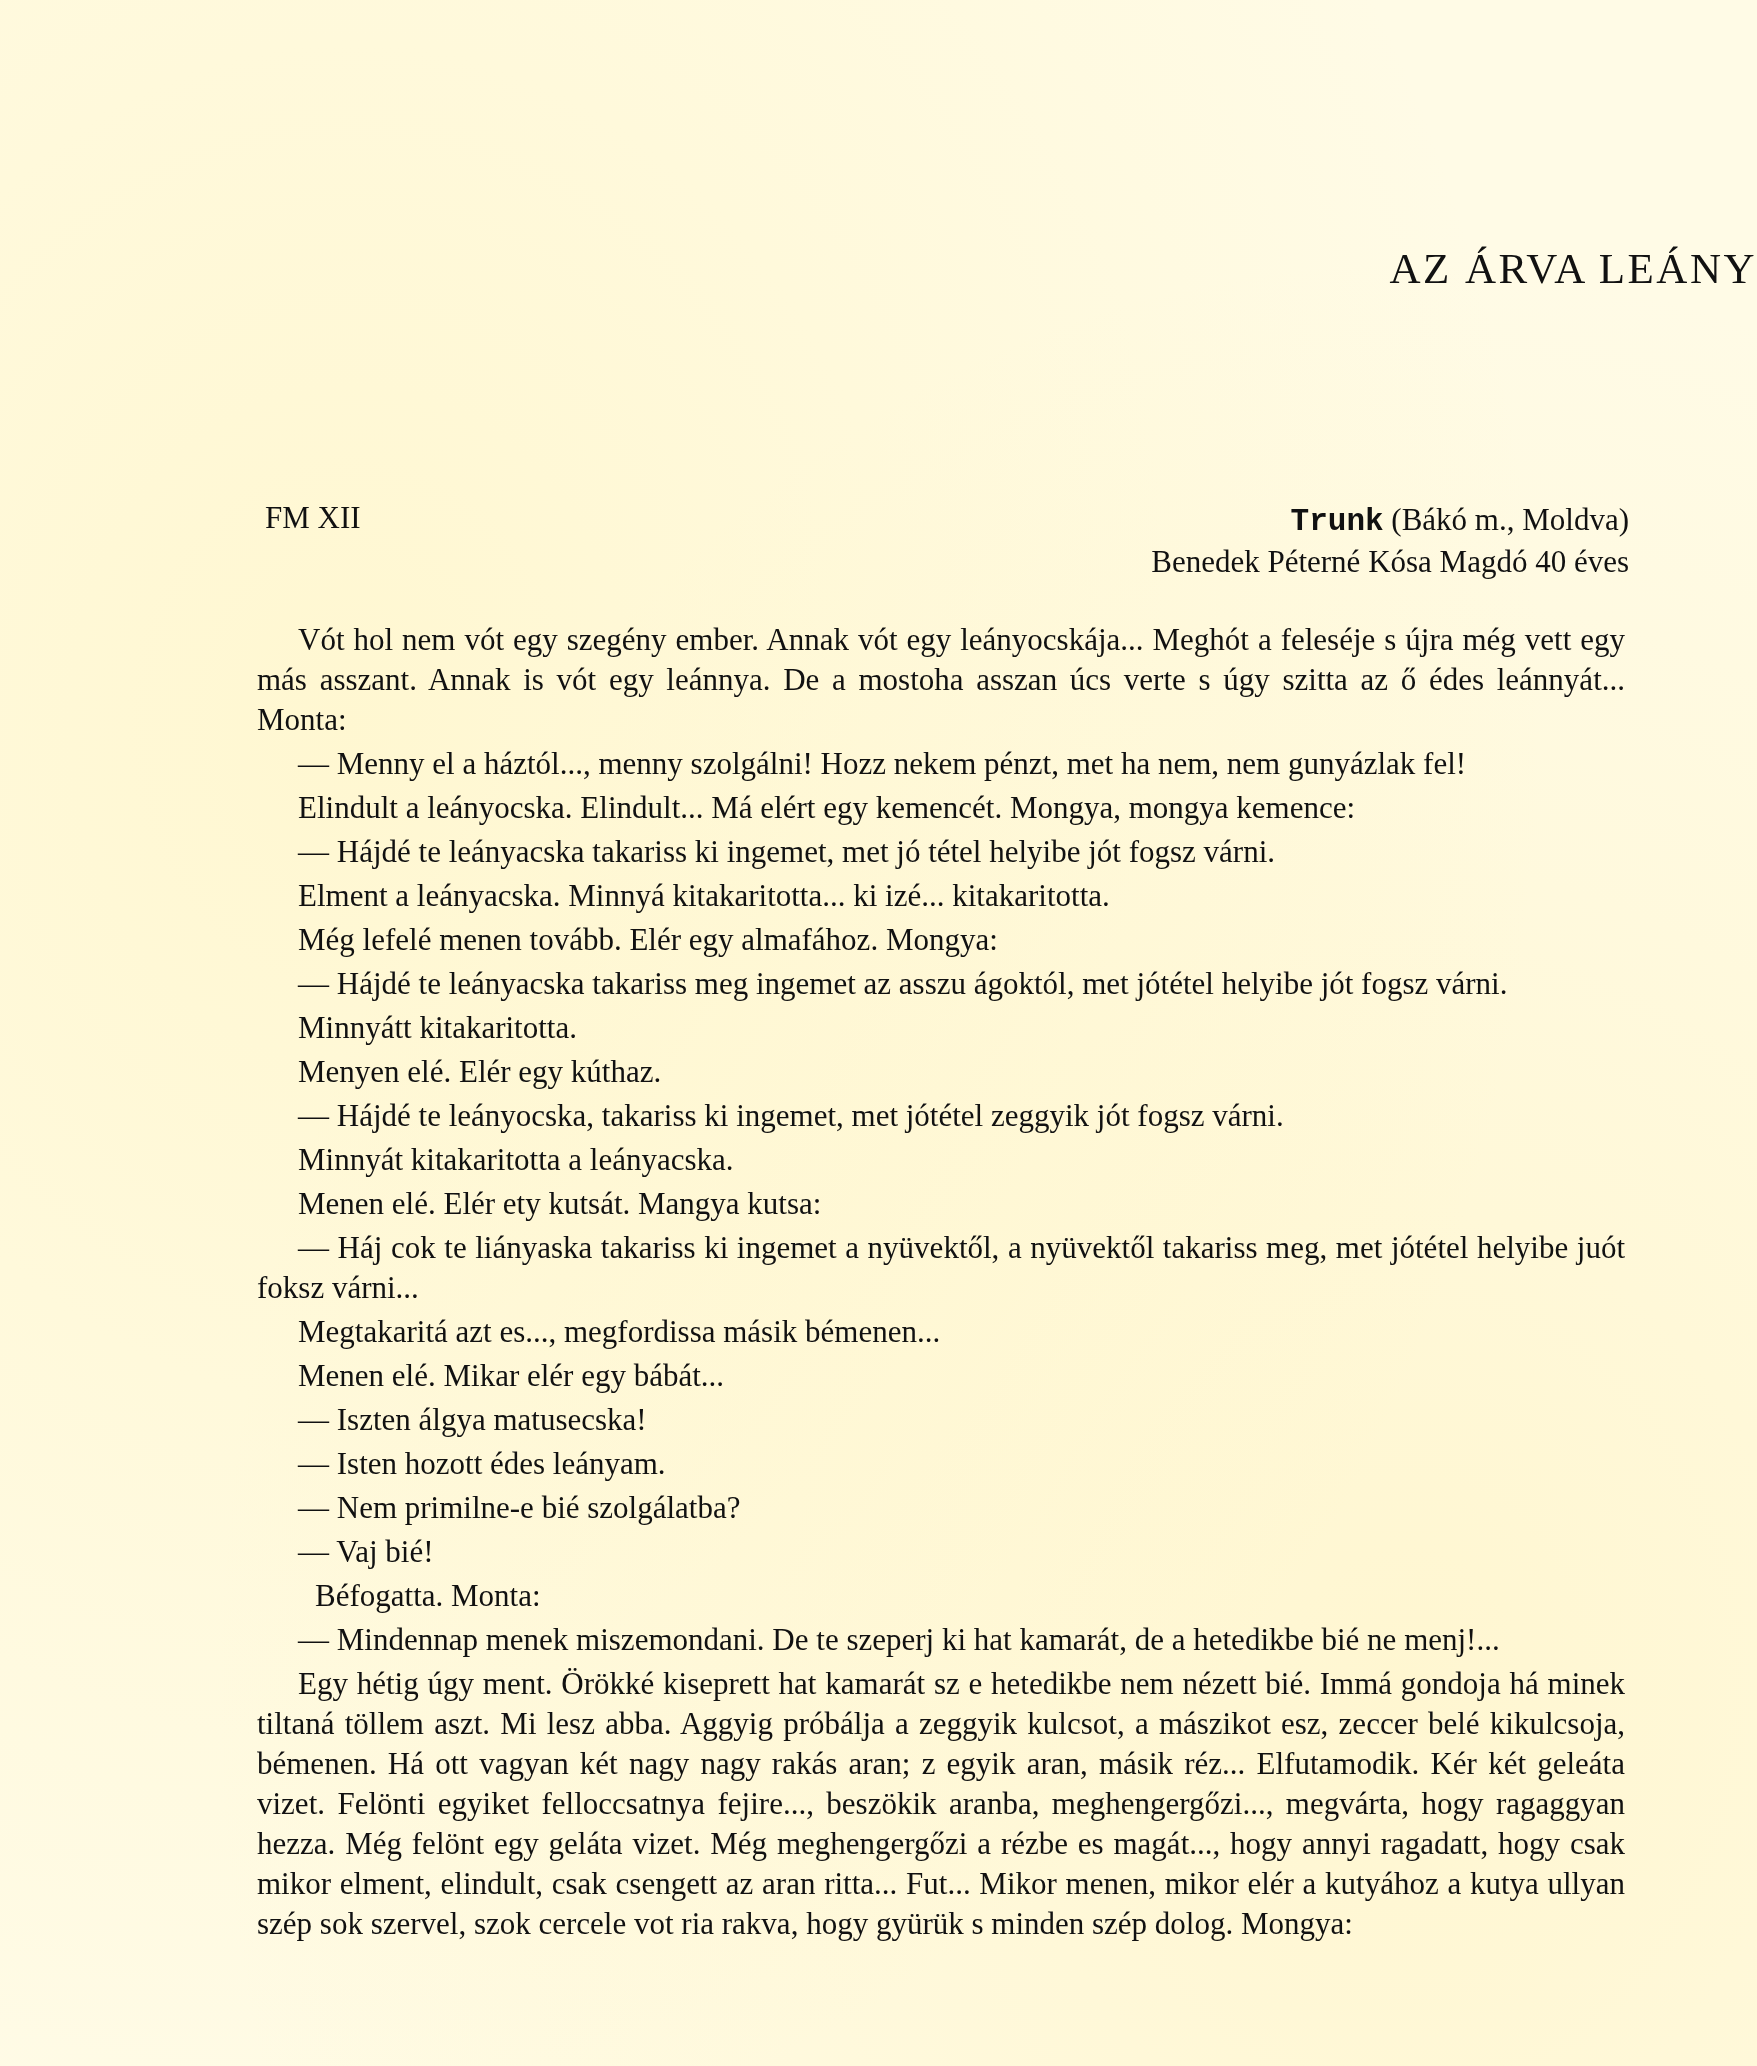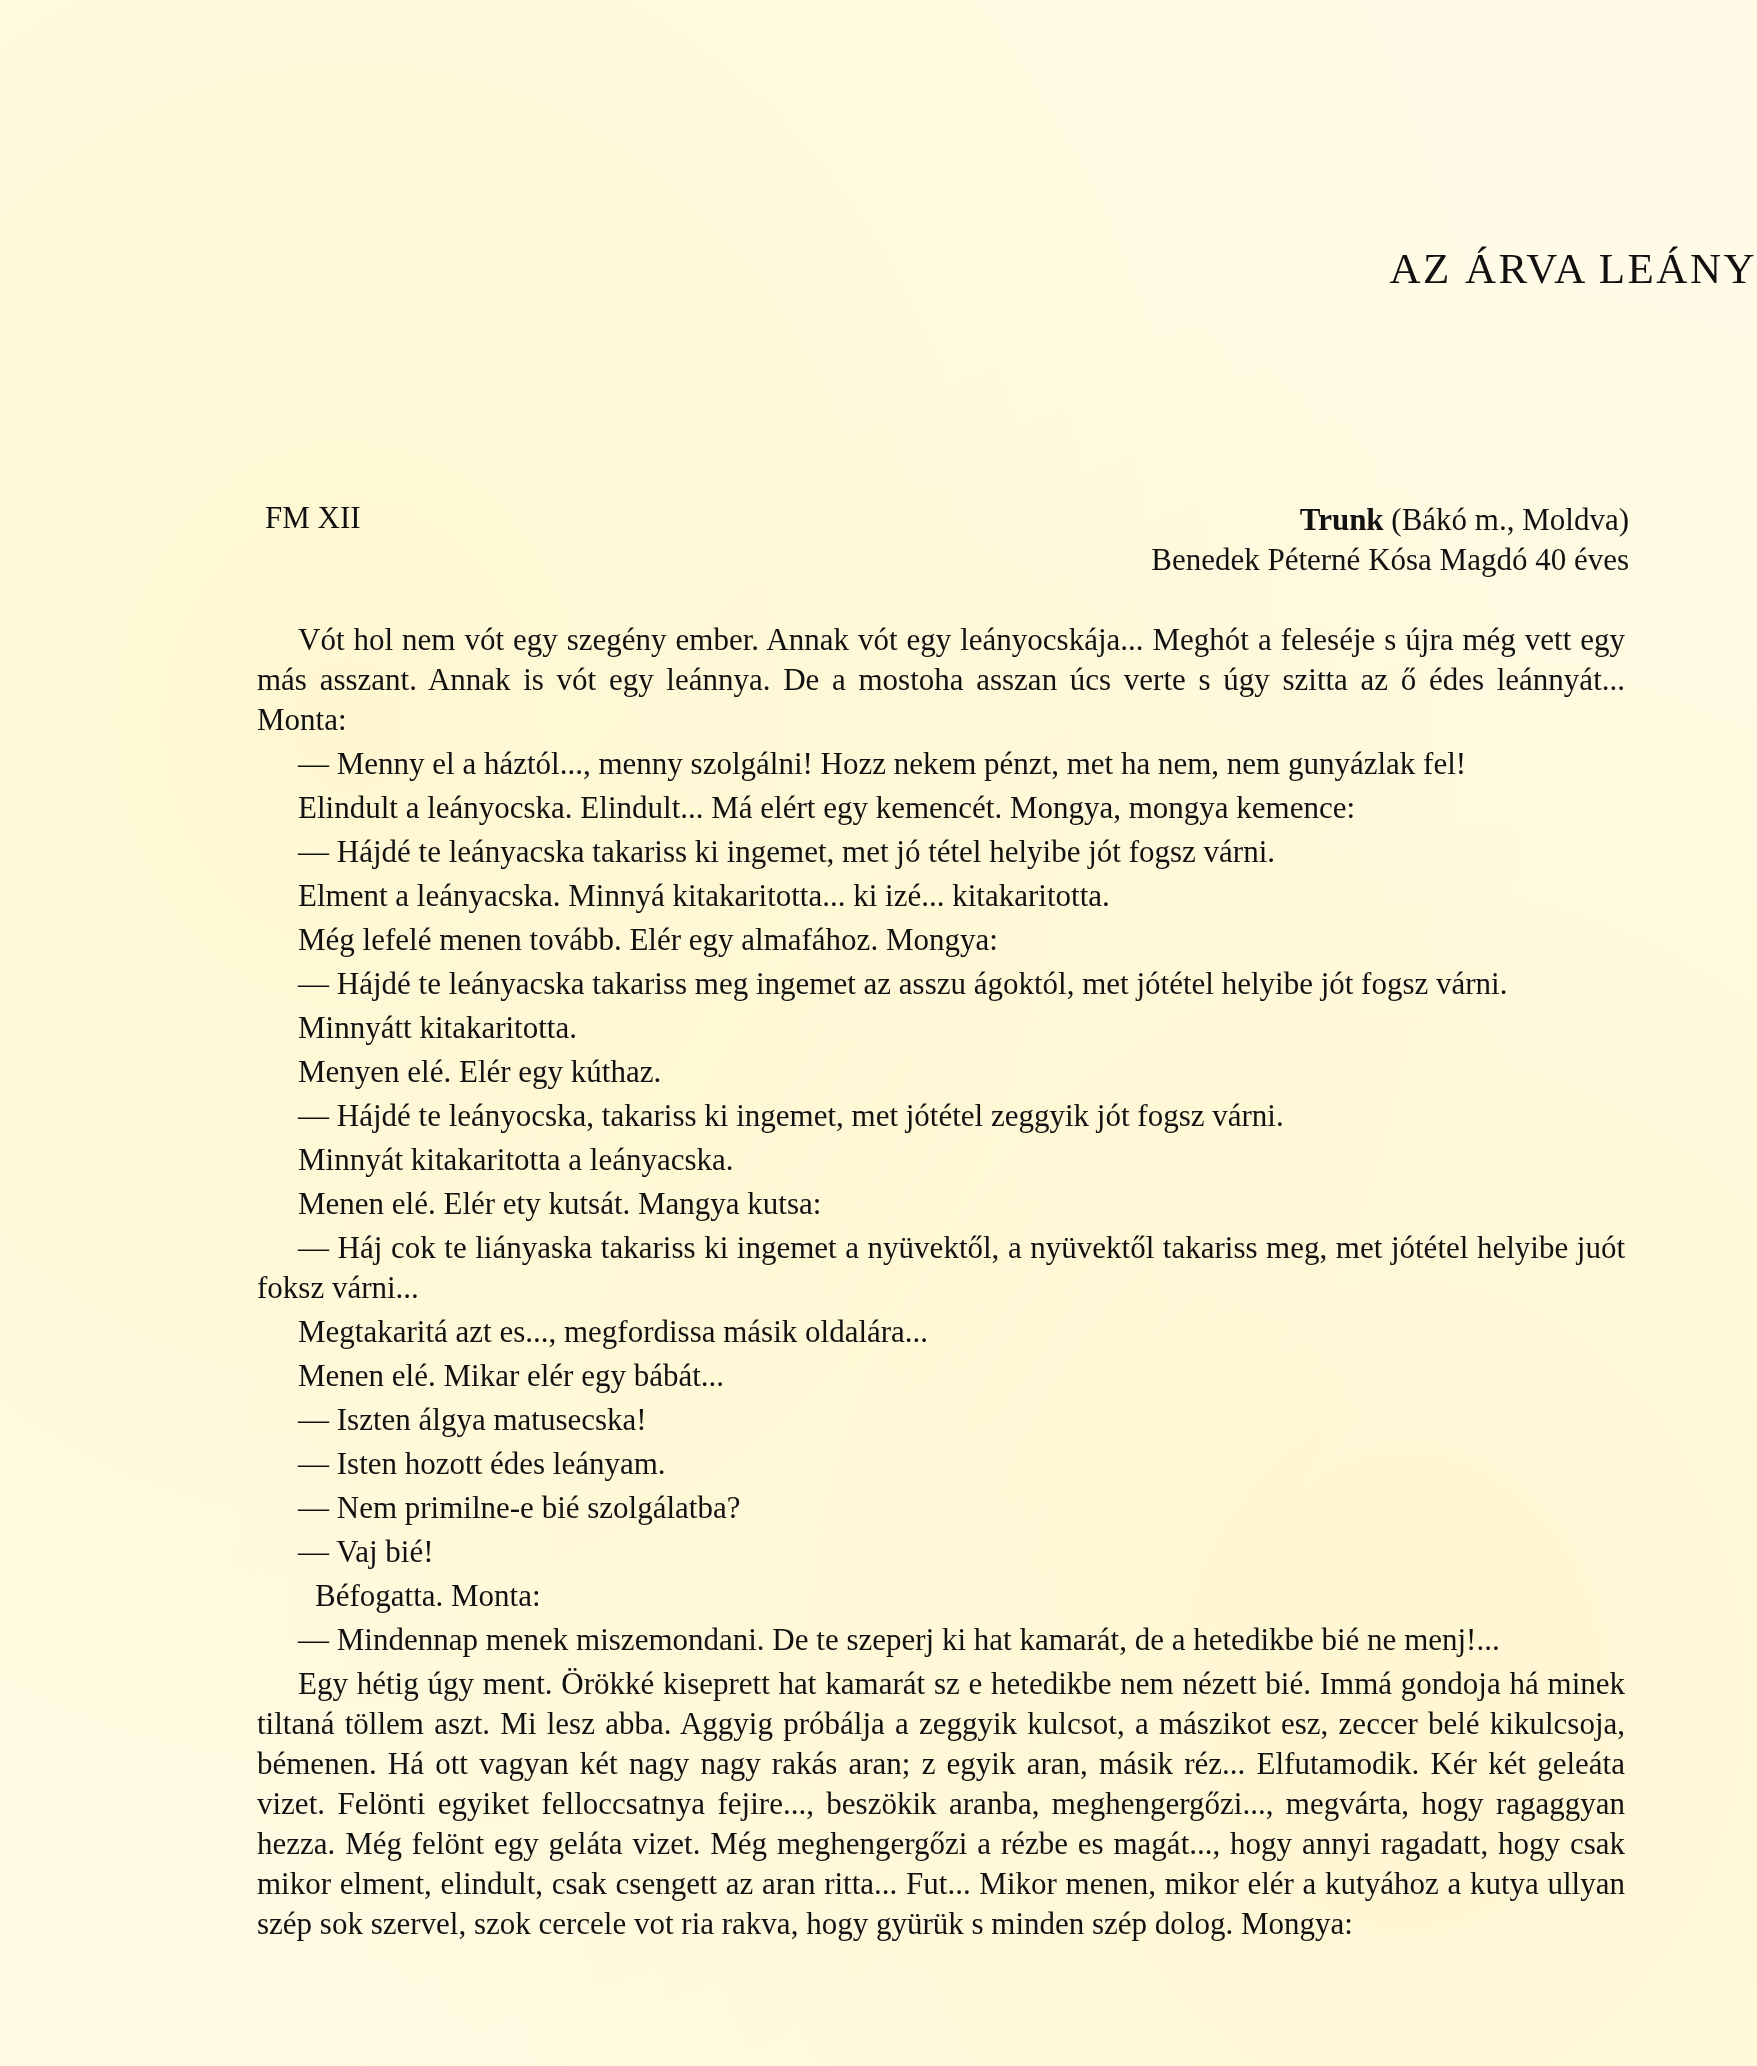--- a/index.html
+++ b/index.html
@@ -21,21 +21,21 @@
     padding-left: 50px;
   }
   .code {
     position: absolute; left: 265px; top: 500px;
     font-size: 31px;
   }
   .source {
     position: absolute; right: 128px; top: 500px;
     text-align: right; font-size: 31px; line-height: 40px;
   }
-  .source b { font-weight: bold; }
+  .source b { font-weight: bold; font-family: Liberation Mono, monospace; }
   .text {
     position: absolute; left: 253px; top: 616px; width: 1376px;
     font-size: 31px; line-height: 40px;
     text-align: justify;
   }
   .text p { margin: 4px; }
   .text p.ind { text-indent: 41px; }
   .text p.ind2 { text-indent: 58px; }
 </style>
 </head>
@@ -57,21 +57,21 @@
     <p class="ind">— Hájdé te leányacska takariss ki ingemet, met jó tétel helyibe jót fogsz várni.</p>
     <p class="ind">Elment a leányacska. Minnyá kitakaritotta... ki izé... kitakaritotta.</p>
     <p class="ind">Még lefelé menen tovább. Elér egy almafához. Mongya:</p>
     <p class="ind">— Hájdé te leányacska takariss meg ingemet az asszu ágoktól, met jótétel helyibe jót fogsz várni.</p>
     <p class="ind">Minnyátt kitakaritotta.</p>
     <p class="ind">Menyen elé. Elér egy kúthaz.</p>
     <p class="ind">— Hájdé te leányocska, takariss ki ingemet, met jótétel zeggyik jót fogsz várni.</p>
     <p class="ind">Minnyát kitakaritotta a leányacska.</p>
     <p class="ind">Menen elé. Elér ety kutsát. Mangya kutsa:</p>
     <p class="ind">— Háj cok te liányaska takariss ki ingemet a nyüvektől, a nyüvektől takariss meg, met jótétel helyibe juót foksz várni...</p>
-    <p class="ind">Megtakaritá azt es..., megfordissa másik oldalára...</p>
+    <p class="ind">Megtakaritá azt es..., megfordissa másik bémenen...</p>
     <p class="ind">Menen elé. Mikar elér egy bábát...</p>
     <p class="ind">— Iszten álgya matusecska!</p>
     <p class="ind">— Isten hozott édes leányam.</p>
     <p class="ind">— Nem primilne-e bié szolgálatba?</p>
     <p class="ind">— Vaj bié!</p>
     <p class="ind2">Béfogatta. Monta:</p>
     <p class="ind">— Mindennap menek miszemondani. De te szeperj ki hat kamarát, de a hetedikbe bié ne menj!...</p>
     <p class="ind">Egy hétig úgy ment. Örökké kiseprett hat kamarát sz e hetedikbe nem nézett bié. Immá gondoja há minek tiltaná töllem aszt. Mi lesz abba. Aggyig próbálja a zeggyik kulcsot, a mászikot esz, zeccer belé kikulcsoja, bémenen. Há ott vagyan két nagy nagy rakás aran; z egyik aran, másik réz... Elfutamodik. Kér két geleáta vizet. Felönti egyiket felloccsatnya fejire..., beszökik aranba, meghengergőzi..., megvárta, hogy ragaggyan hezza. Még felönt egy geláta vizet. Még meghengergőzi a rézbe es magát..., hogy annyi ragadatt, hogy csak mikor elment, elindult, csak csengett az aran ritta... Fut... Mikor menen, mikor elér a kutyához a kutya ullyan szép sok szervel, szok cercele vot ria rakva, hogy gyürük s minden szép dolog. Mongya:</p>
   </div>
 

